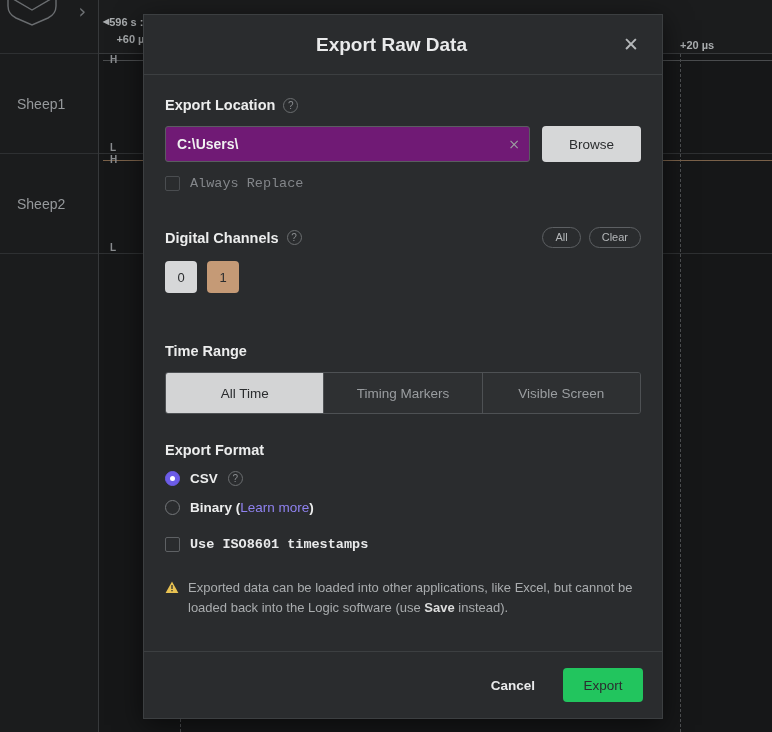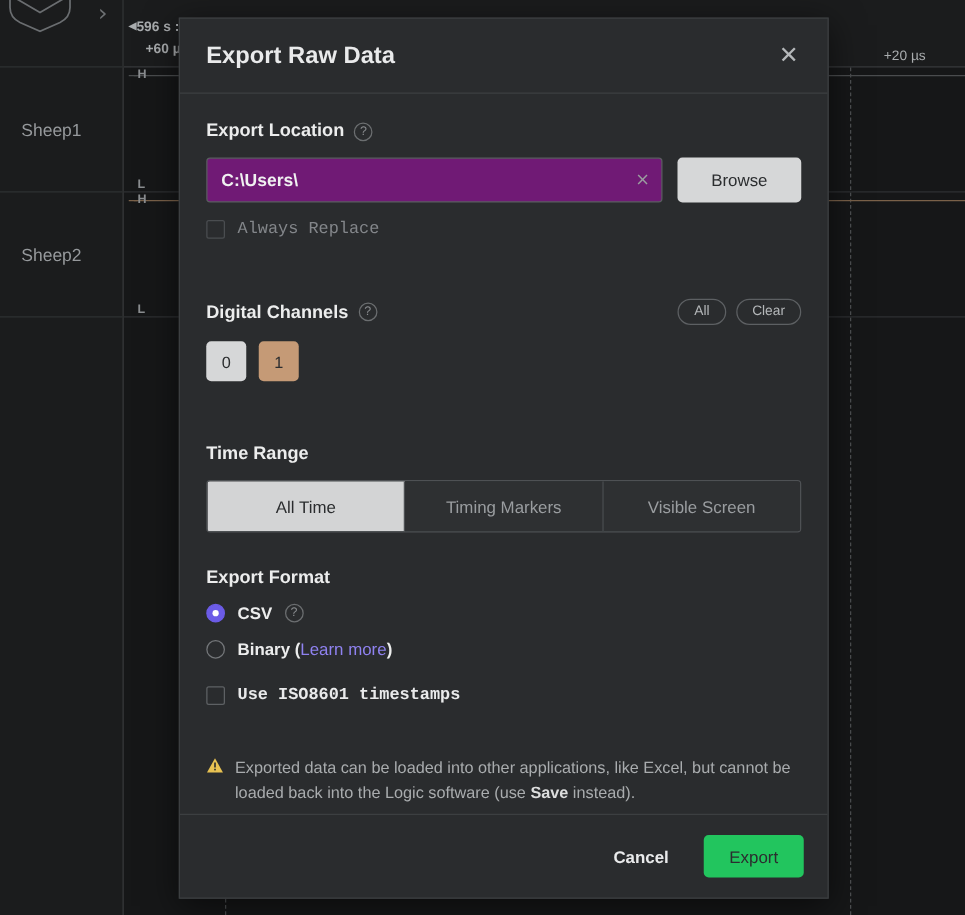--- a/index.html
+++ b/index.html
@@ -75,24 +75,24 @@
     left: 4px; top: 16px;
     white-space: nowrap;
     color: #a9acae;
     font-size: 11px;
     font-weight: bold;
   }
   .tl-tick-left .arrow { font-size: 8px; vertical-align: 2px; }
   .tl-tick-left .line2 { display: block; text-align: right; margin-top: 5px; padding-right: 2px;}
   .tl-tick-right {
     position: absolute;
-    left: 608px; top: 39px;
+    left: 581px; top: 39px;
     color: #a9acae;
     font-size: 11px;
-    font-weight: normal;
+    font-weight: bold;
   }
 
   .wave-area {
     position: absolute;
     left: 99px; top: 54px;
     right: 0; bottom: 0;
   }
   .wave-row { position: relative; height: 100px; border-bottom: 1px solid #2e3032; }
   .wave-hi {
     position: absolute;
@@ -136,20 +136,21 @@
     flex-direction: column;
   }
 
   .dialog-header {
     height: 60px;
     flex: 0 0 60px;
     border-bottom: 1px solid #3c3f41;
     display: flex;
     align-items: center;
     padding: 0 18px 0 21px;
+    text-align: center;
   }
   .dialog-title {
     color: #e9eaeb;
     font-size: 19px;
     font-weight: bold;
     flex: 1;
   }
   .close-btn {
     width: 26px; height: 26px;
     display: flex; align-items: center; justify-content: center;
@@ -325,21 +326,21 @@
     border-radius: 50%;
     background: #fff;
   }
   .radio-label { font-size: 13.5px; color: #eceded; font-weight: bold; }
   .link { color: #8f82f0; font-weight: normal; cursor: pointer; }
 
   
   .warn-box {
     display: flex;
     gap: 9px;
-    margin-top: 40px;
+    margin-top: 26px;
   }
   .warn-icon { flex: 0 0 14px; margin-top: 2px; }
   .warn-text {
     color: #a9acae;
     font-size: 13px;
     line-height: 1.55;
   }
   .warn-text b { color: #dcdddd; }
 
   
@@ -366,21 +367,21 @@
     width: 80px; height: 34px;
     background: #22c55e;
     border: 0;
     border-radius: 4px;
     color: #2b2d2f;
     font-size: 13.5px;
     cursor: pointer;
     font-family: "Liberation Sans", sans-serif;
   }
   .mt14 { margin-top: 14px; }
-  .mt30 { margin-top: 48px; }
+  .mt30 { margin-top: 36px; }
 </style>
 </head>
 <body>
 
 <div id="app-background">
 
   <div class="app-sidebar">
     <div class="sidebar-logo-row">
       <div class="logo-mark">
         <svg width="52" height="44" viewBox="0 0 52 44">

